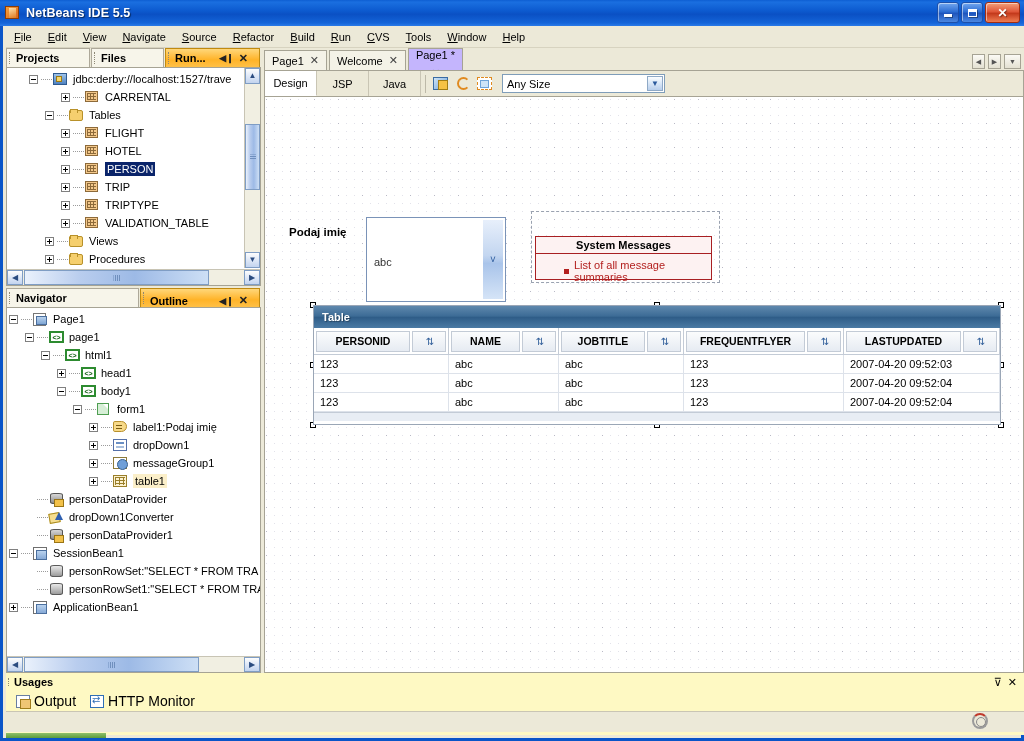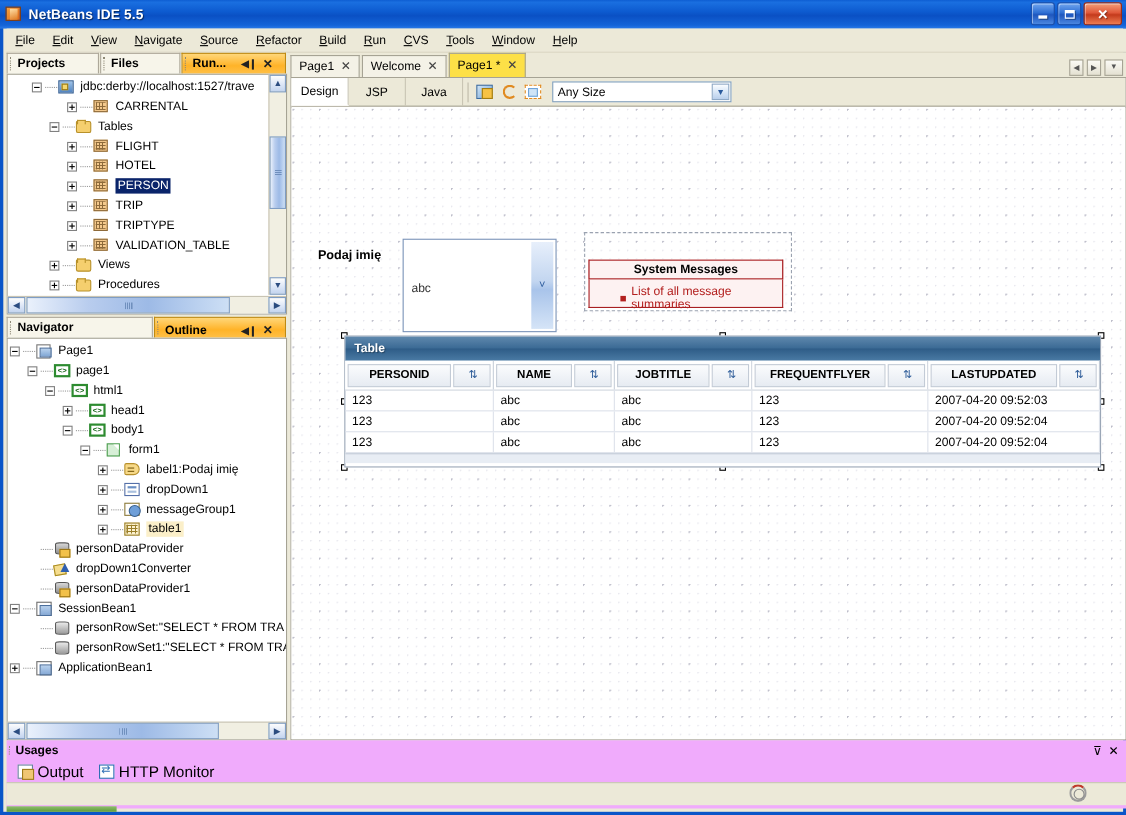--- a/index.html
+++ b/index.html
@@ -230,21 +230,21 @@
   #ed-tabs {
     position:absolute; left:0; top:0; right:0; height:22px;
     background:#ece9d8; display:flex; align-items:flex-end;
   }
   .ed-tab {
     height:20px; display:flex; align-items:center; gap:6px;
     padding:0 7px; font-size:11px;
     background:#f4f2e7; border:1px solid #a6a394; border-bottom:none;
     margin-right:2px; color:#000;
   }
-  .ed-tab.active { background:#fde047; height:22px; border-color:#a6a394; font-weight:normal;}
+  .ed-tab.active { background:#c4b5fd; height:22px; border-color:#a6a394; font-weight:normal;flex-direction:column;}
   .ed-tab .x { font-size:11px; color:#444; }
   #ed-nav { margin-left:auto; display:flex; align-items:center; gap:3px; padding-right:3px; padding-bottom:1px;}
   .navbtn {
     width:13px;height:15px; border:1px solid #a6a394;
     background:linear-gradient(to bottom,#fbfaf5,#e4e1d2);
     display:flex;align-items:center;justify-content:center; font-size:7px; color:#555;
   }
   .navbtn.wide{width:17px;}
 
   #ed-body {
@@ -372,21 +372,21 @@
   .dtable .foot { height:9px; background:#e8edf4; border-top:1px solid #c3cbd6; }
 
   .handle {
     position:absolute; width:6px; height:6px; background:#fff;
     border:1px solid #000;
   }
 
   
   #bottom {
     position:absolute; left:3px; top:673px; width:1018px; height:62px;
-    background:#f0abfc;
+    background:#fef9c3;
   }
   #bottom .bar {
     height:18px; display:flex; align-items:center; position:relative;
     border-bottom:0px;
   }
   #bottom .bar .ttl {
     font-size:11px; font-weight:bold; padding-left:8px; position:relative;
   }
   #bottom .bar .ttl::before{
     content:""; position:absolute; left:2px; top:2px; bottom:2px; width:2px;

